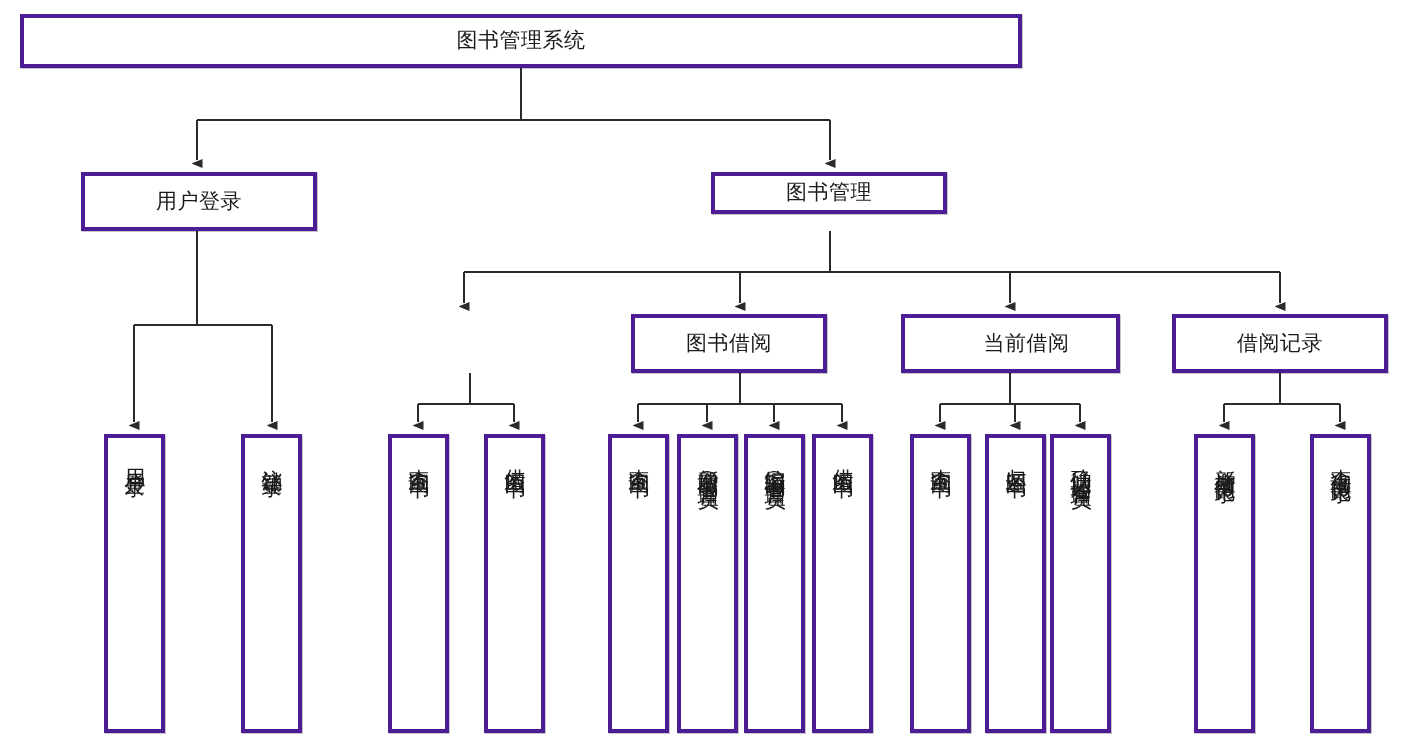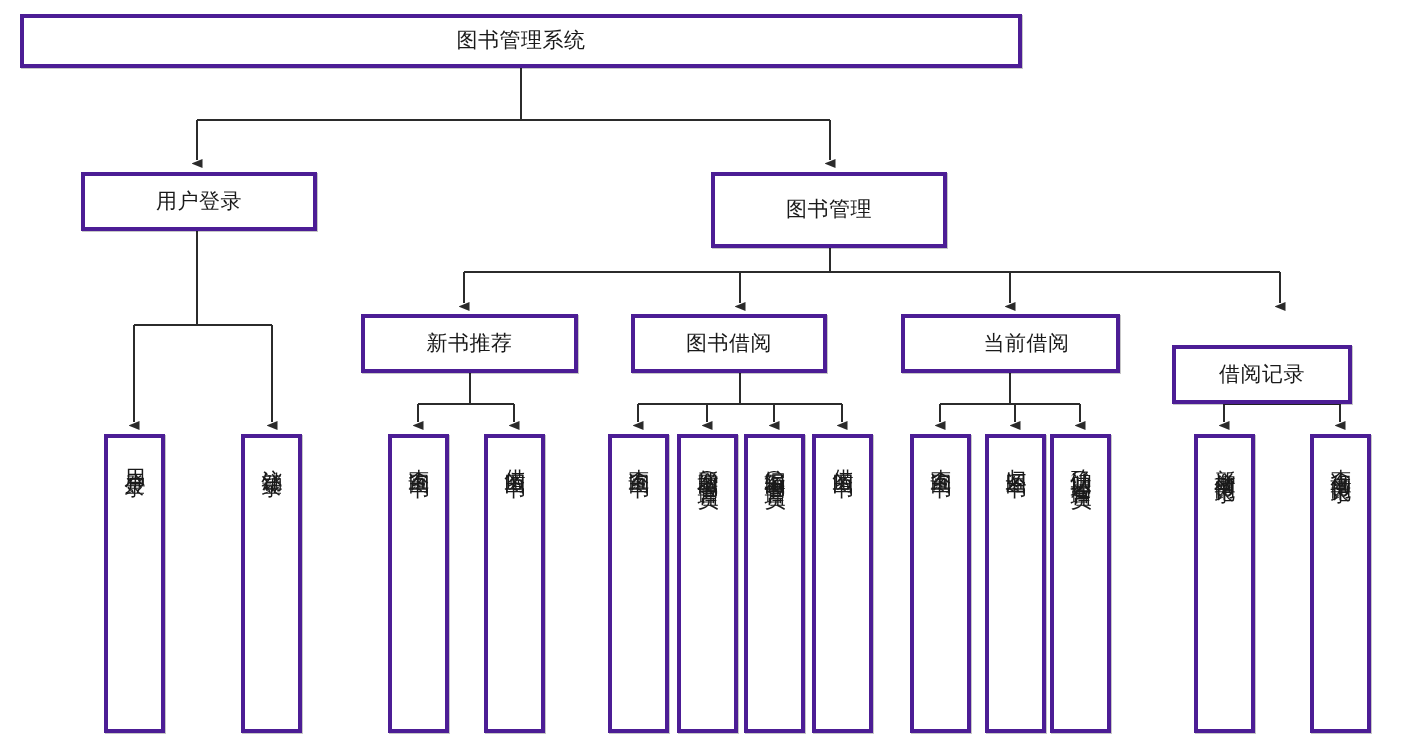--- a/index.html
+++ b/index.html
@@ -130,34 +130,31 @@
     </g>
   </svg>
 
   <div class="node root horiz" style="left:20px; top:14px; width:1002px; height:54px;">
     <span class="label">图书管理系统</span>
   </div>
 
   <div class="node horiz" style="left:81px; top:172px; width:236px; height:59px;">
     <span class="label">用户登录</span>
   </div>
-  <div class="node horiz" style="left:711px; top:172px; width:236px; height:76px;">
+  <div class="node horiz" style="left:711px; top:172px; width:236px; height:42px;">
     <span class="label">图书管理</span>
   </div>
 
-  <div class="node horiz" style="left:361px; top:314px; width:217px; height:59px;">
-    <span class="label">新书推荐</span>
-  </div>
   <div class="node horiz" style="left:631px; top:314px; width:196px; height:59px;">
     <span class="label">图书借阅</span>
   </div>
   <div class="node horiz" style="left:901px; top:314px; width:219px; height:59px;padding-left:32px;">
     <span class="label">当前借阅</span>
   </div>
-  <div class="node horiz" style="left:1172px; top:314px; width:180px; height:59px;margin-top:31px;">
+  <div class="node horiz" style="left:1172px; top:314px; width:216px; height:59px;">
     <span class="label">借阅记录</span>
   </div>
 
   <div class="node vert" style="left:104px; top:434px; width:61px; height:299px;">
     <span class="label">用户登录</span>
   </div>
   <div class="node vert" style="left:241px; top:434px; width:61px; height:299px;">
     <span class="label">注销登录</span>
   </div>
   <div class="node vert" style="left:388px; top:434px; width:61px; height:299px;">

